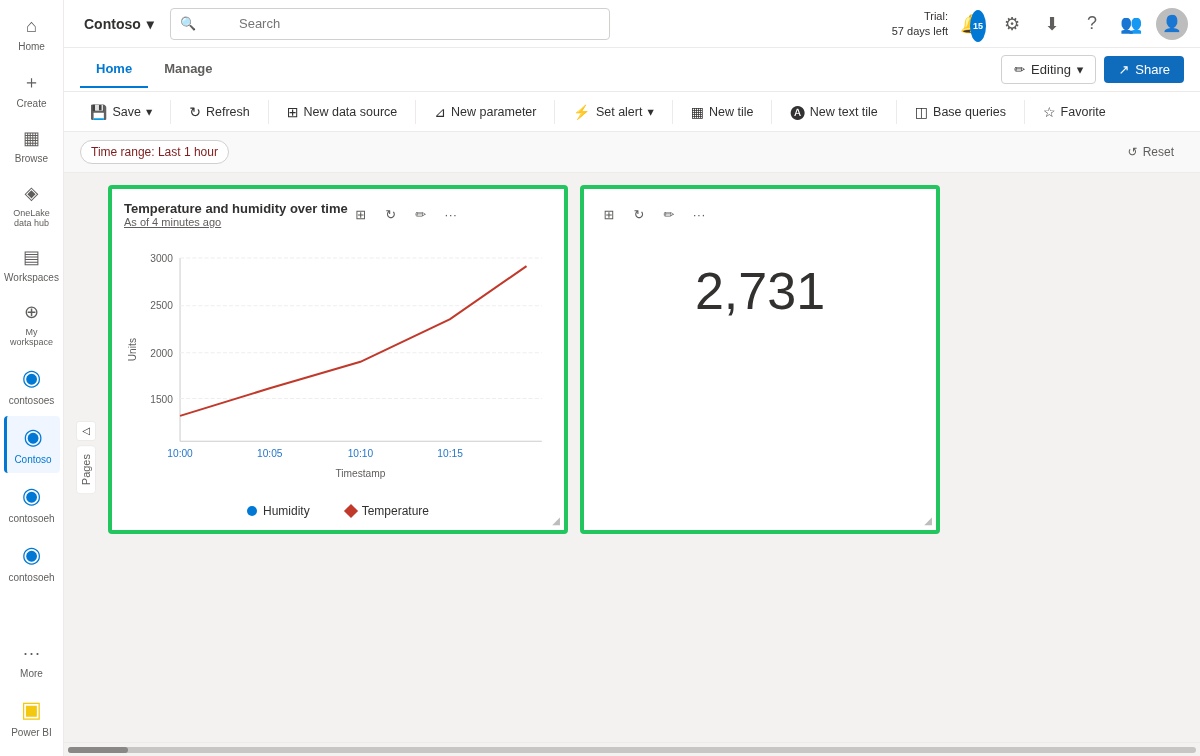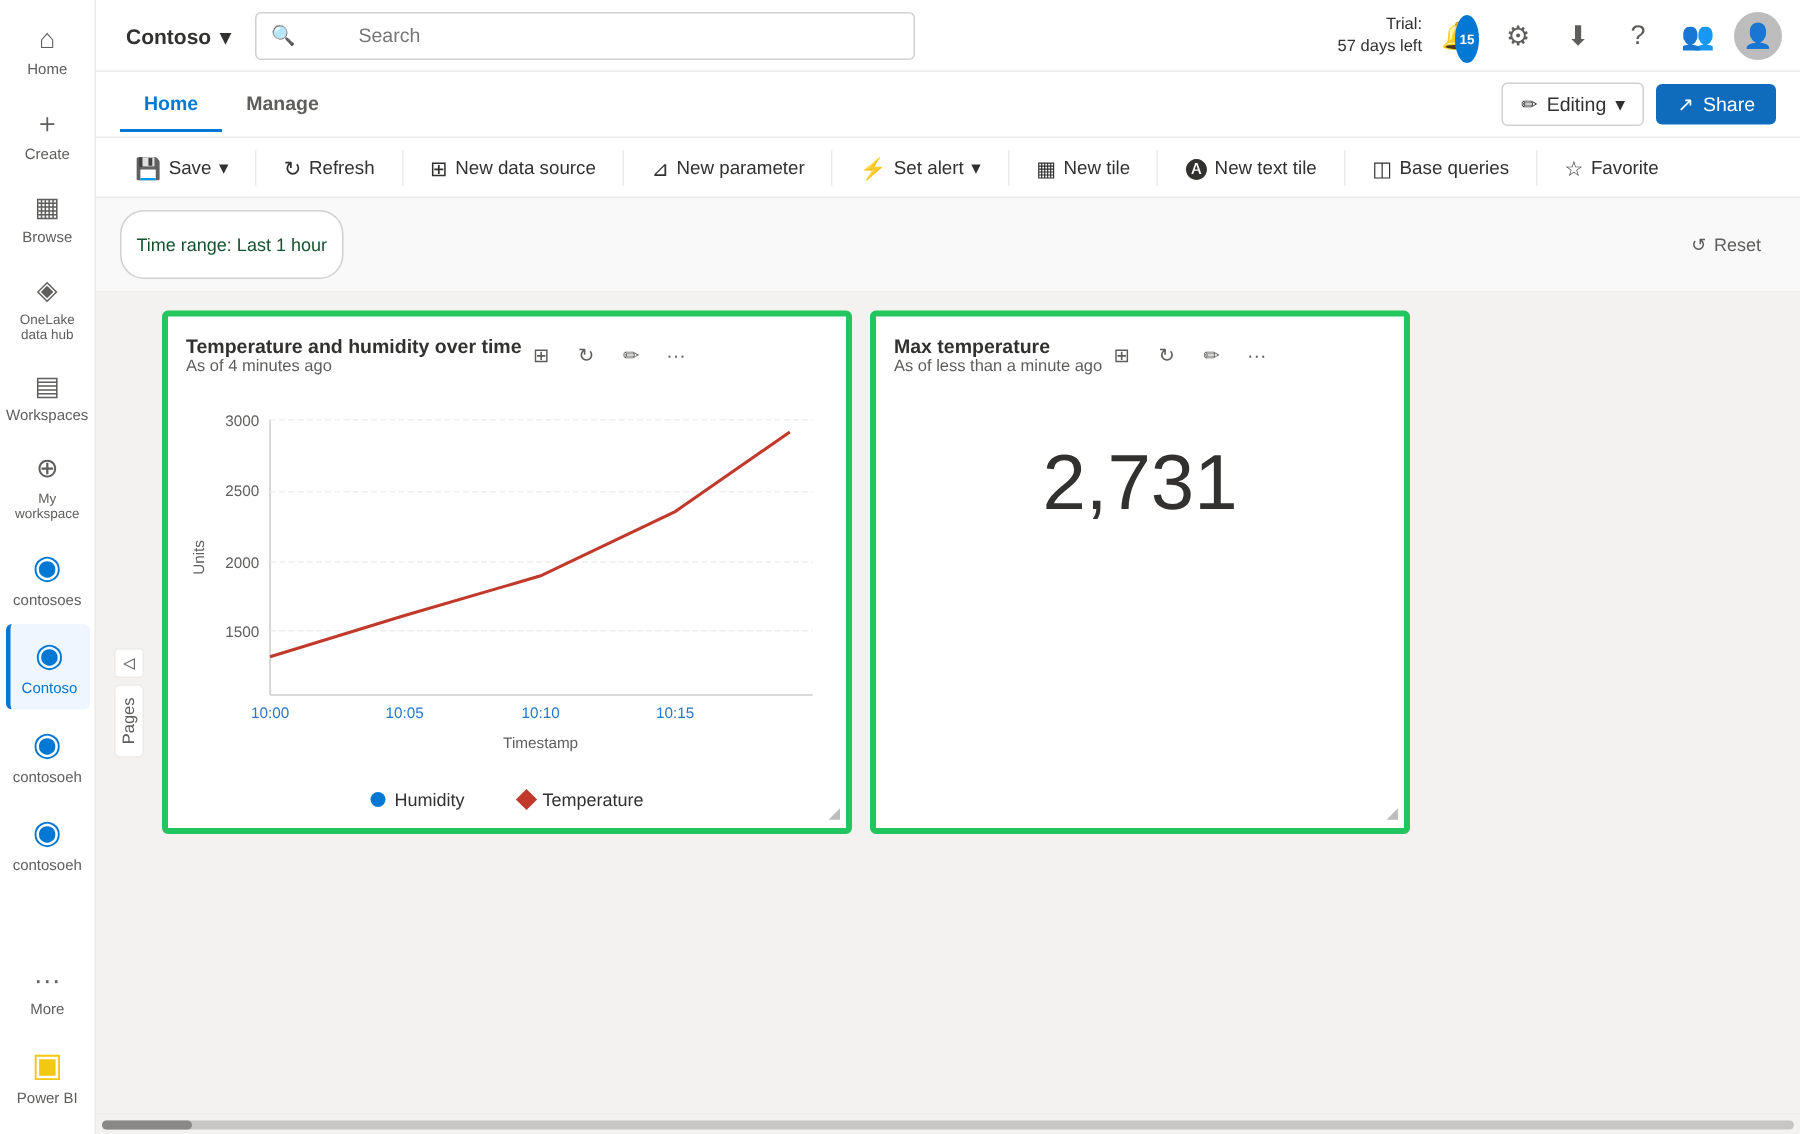--- a/index.html
+++ b/index.html
@@ -248,26 +248,26 @@
       display: flex;
       align-items: center;
       padding: 8px 16px;
       gap: 8px;
       border-bottom: 1px solid #edebe9;
     }
     .filter-chip {
       display: flex;
       align-items: center;
       gap: 6px;
-      padding: 15px 10px;
+      padding: 4px 10px;
       border-radius: 16px;
       background: #fff;
       border: 1px solid #d2d0ce;
       font-size: 12px;
-      color: #14532d;
+      color: #7f1d1d;
       cursor: pointer;
     }
     .reset-btn {
       margin-left: auto;
       display: flex;
       align-items: center;
       gap: 5px;
       padding: 4px 10px;
       border-radius: 4px;
       cursor: pointer;
@@ -351,20 +351,21 @@
     .card-title {
       font-size: 13px;
       font-weight: 600;
       color: #323130;
       flex: 1;
     }
     .card-subtitle {
       font-size: 11px;
       color: #605e5c;
       margin-bottom: 8px;
+      text-decoration: underline;
     }
     .card-actions {
       display: flex;
       gap: 4px;
     }
     .card-action-btn {
       width: 26px;
       height: 26px;
       border-radius: 4px;
       display: flex;
@@ -674,24 +675,20 @@
               <div class="legend-item">
                 <div class="legend-diamond" style="background:#c0392b;"></div>
                 <span>Temperature</span>
               </div>
             </div>
             <div class="resize-handle">◢</div>
           </div>
 
           <div class="card" style="min-width:280px; max-width:360px;">
             <div class="card-header">
-              <div>
-                <div class="card-title">Max temperature</div>
-                <div class="card-subtitle">As of less than a minute ago</div>
-              </div>
               <div class="card-actions">
                 <button class="card-action-btn" title="Grid">⊞</button>
                 <button class="card-action-btn" title="Refresh">↻</button>
                 <button class="card-action-btn" title="Edit">✏</button>
                 <button class="card-action-btn" title="More">···</button>
               </div>
             </div>
             <div class="big-number">2,731</div>
             <div class="resize-handle">◢</div>
           </div>

